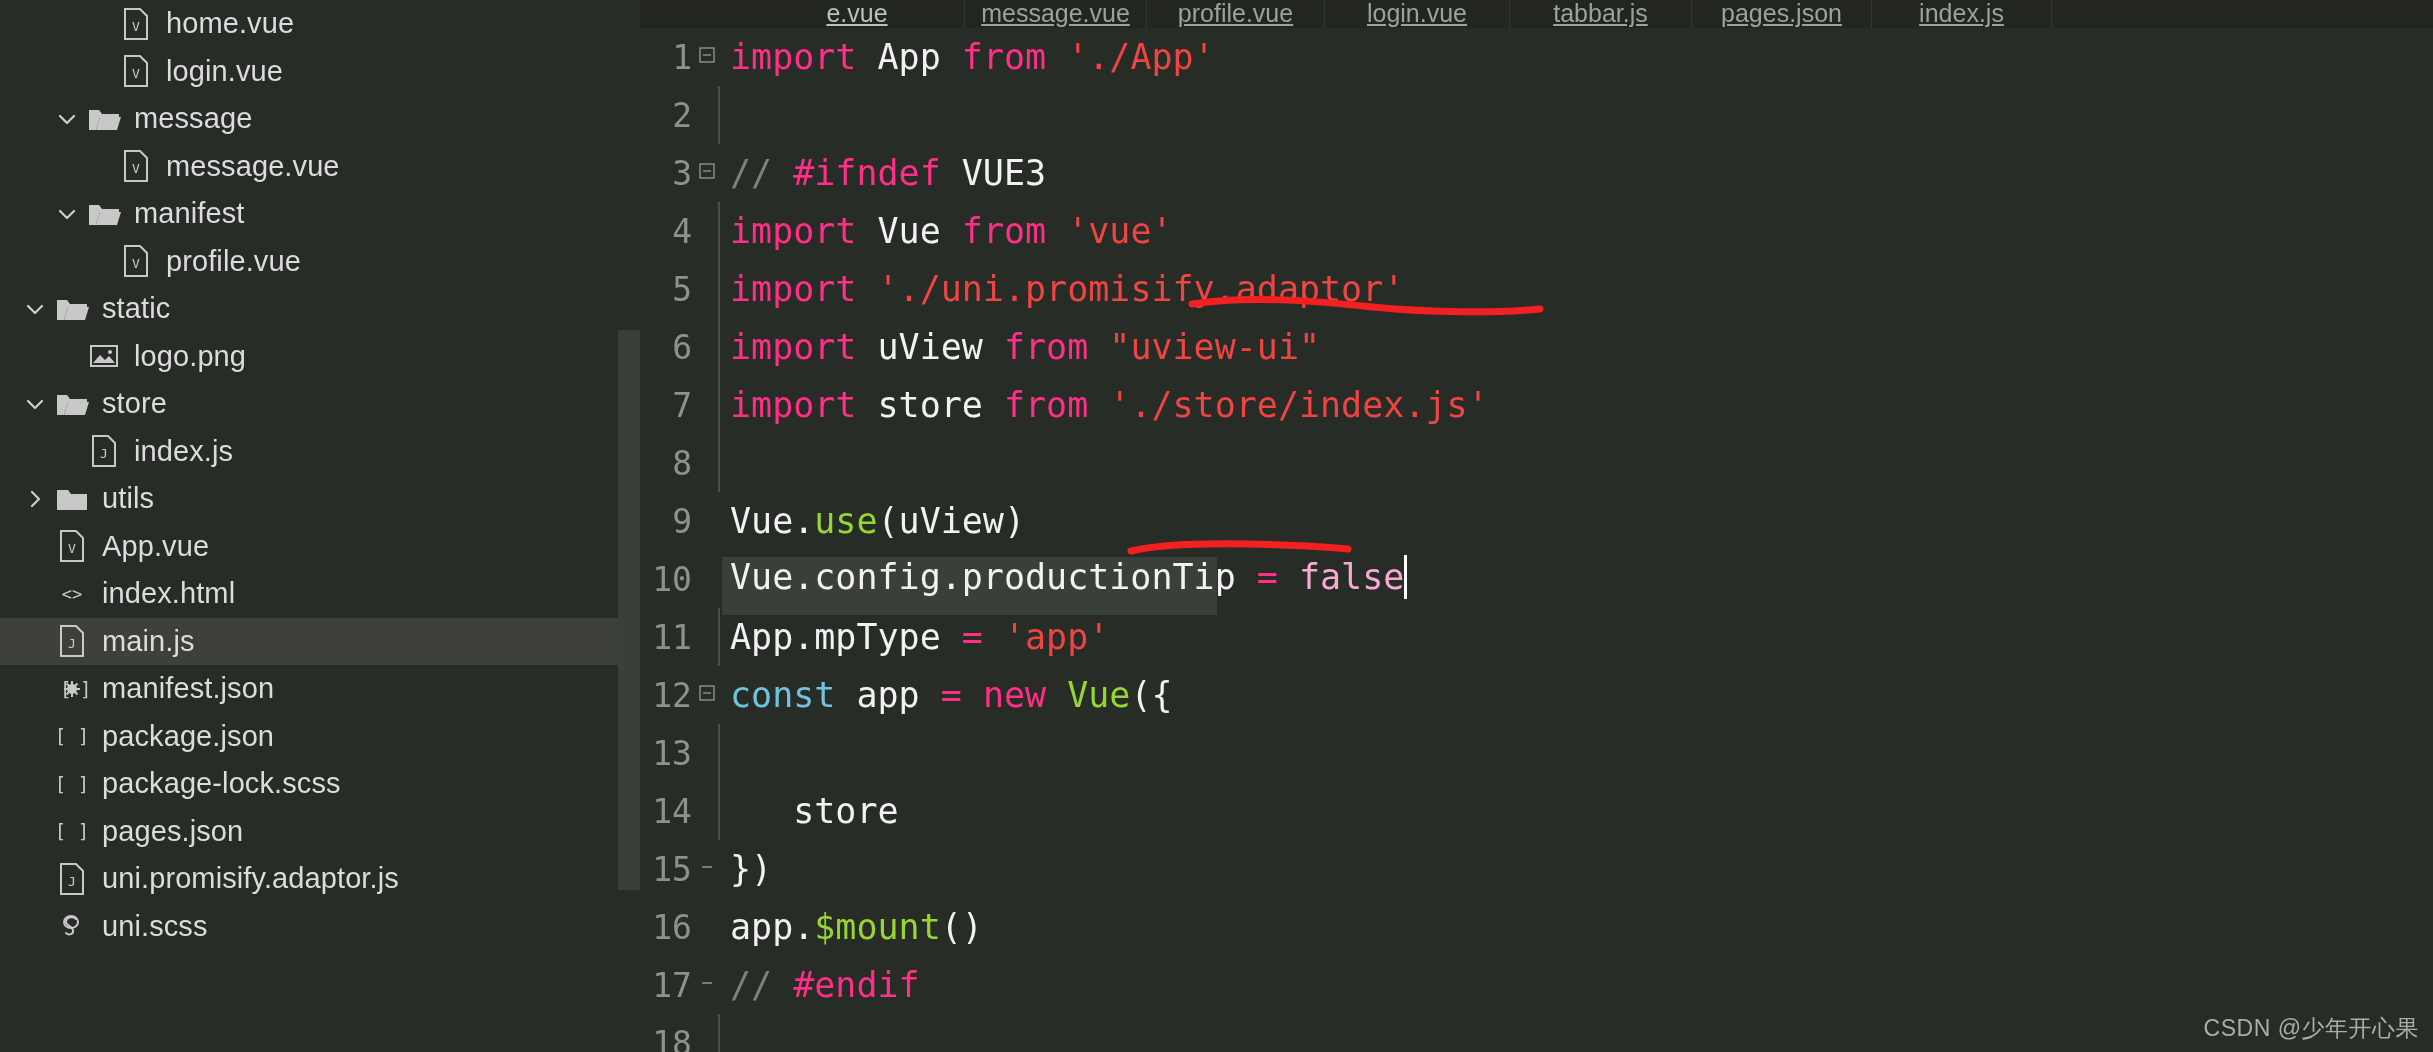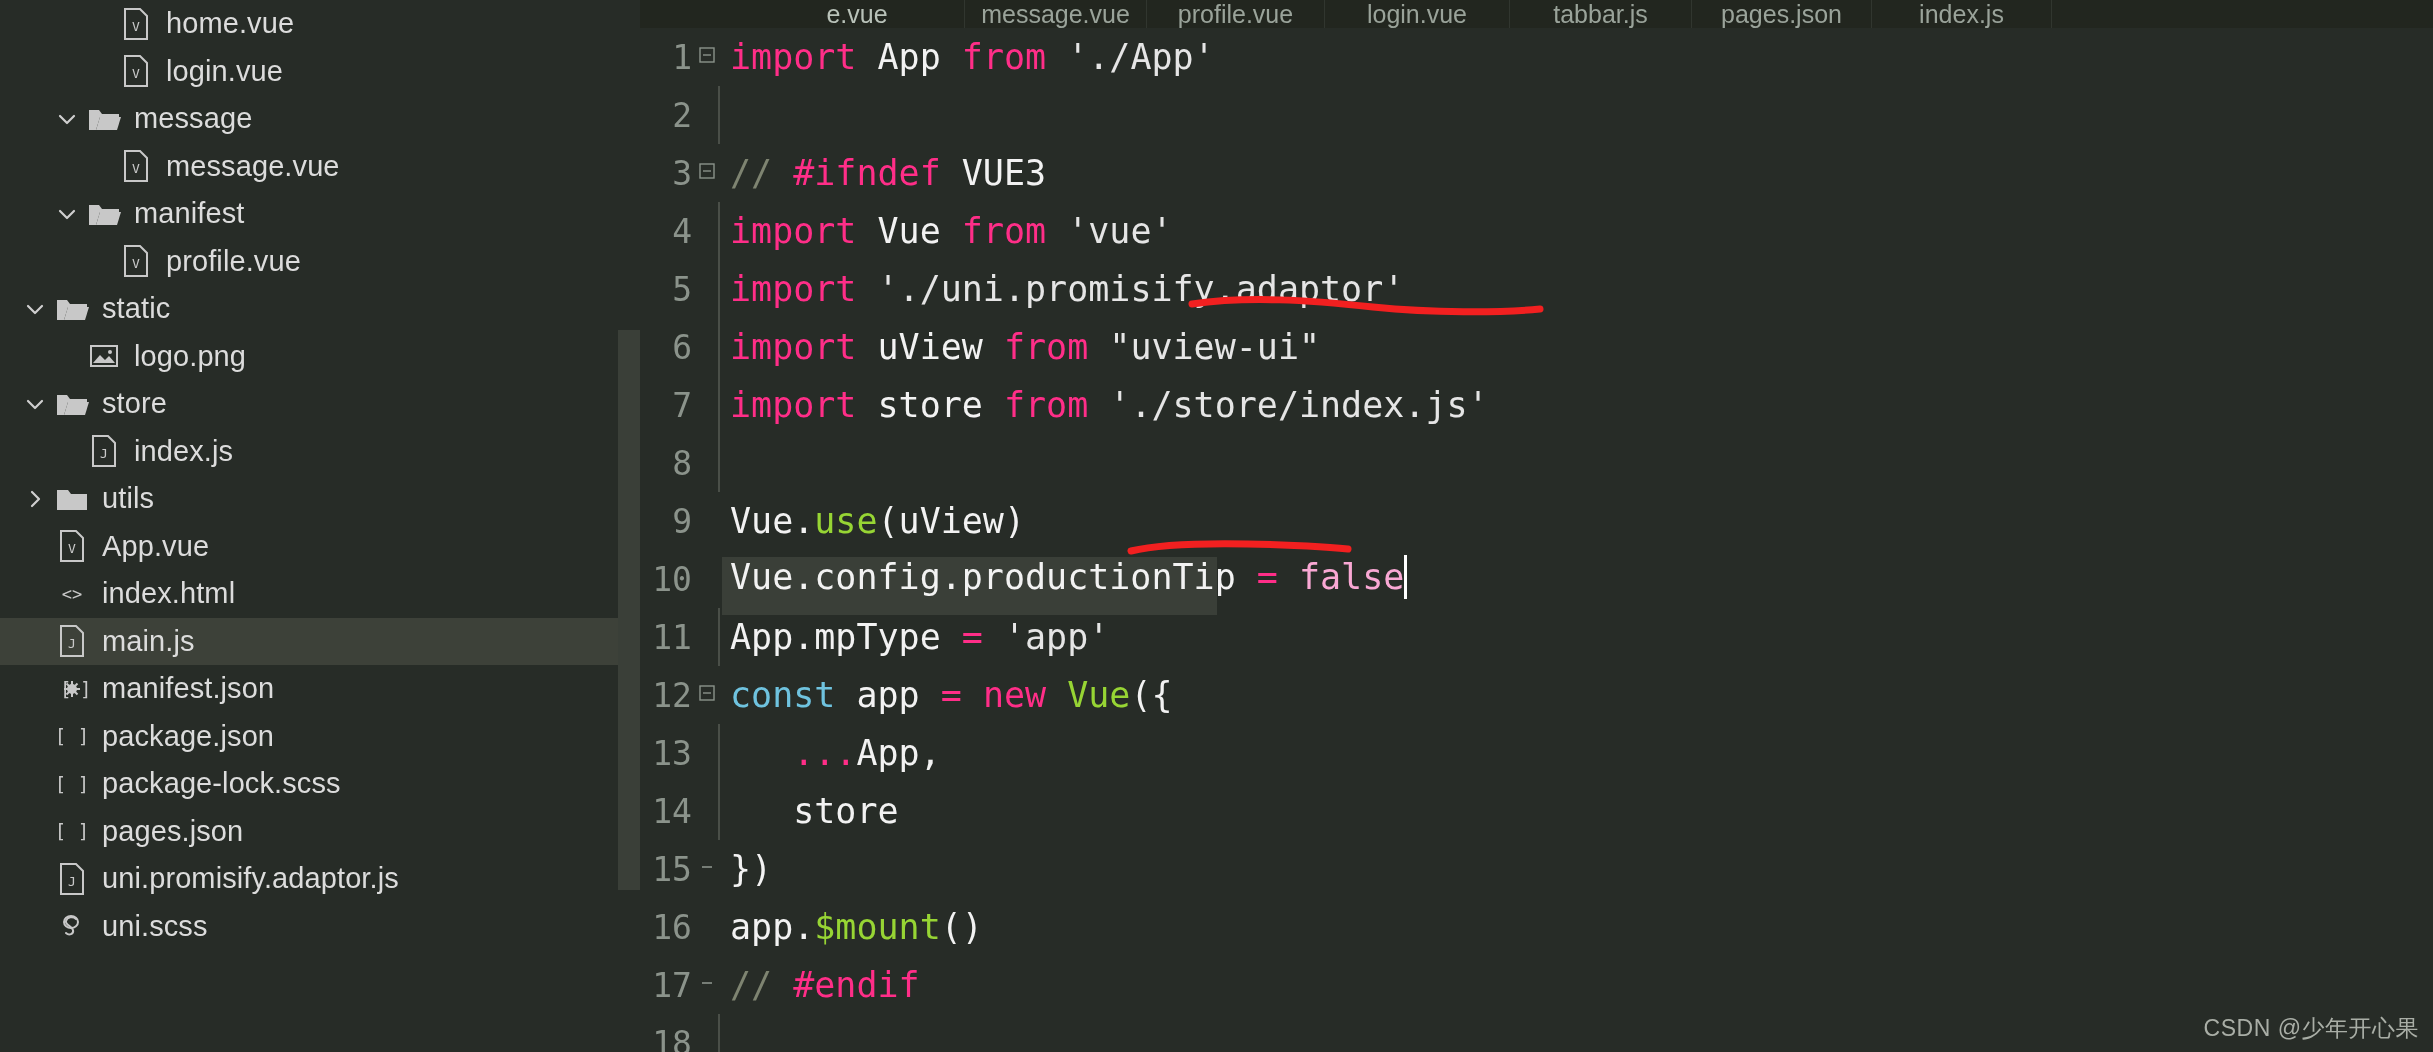--- a/index.html
+++ b/index.html
@@ -77,30 +77,31 @@
     background: #22261f;
     display: flex;
     align-items: flex-end;
     position: relative;
     overflow: hidden;
   }
   .tab {
     height: 28px;
     flex: 0 0 auto;
     display: flex;
-    align-items: flex-start;
+    align-items: flex-end;
     justify-content: center;
     color: #9aa39a;
     font-size: 25px;
     padding: 0 18px;
     border-right: 1px solid #31362f;
     background: #22261f;
     cursor: pointer;
     position: relative;
     top: 0;
+    text-decoration: underline;
   }
   .tab.first { color: #b9c2b9; }
 
   .codepane {
     position: absolute;
     top: 28px; left: 0; right: 0; bottom: 0;
     background: #272c27;
     overflow: hidden;
   }
   .line {
@@ -147,21 +148,21 @@
     position: absolute;
     left: 0; top: 0; height: 58px;
     background: #3a3f38;
     z-index: 0;
   }
   .code span { position: relative; z-index: 1; }
 
   
   .t-kw    { color: #ff2e88; }
   .t-id    { color: #f2f2f2; }
-  .t-str   { color: #e5e5e5; text-align: center; }
+  .t-str   { color: #ef4444; text-align: center; }
   .t-cmt   { color: #7e8471; }
   .t-fn    { color: #97d534; }
   .t-const { color: #6fc3df; }
   .t-bool  { color: #f9a8d4; }
   .t-op    { color: #ff2e88; }
   .t-cls   { color: #97d534; }
   .t-plain { color: #f2f2f2; }
 
   .cursor {
     display: inline-block;
@@ -464,21 +465,21 @@
           <div class="line"><div class="gutter">6</div><div class="fold"></div><div class="indentguide"></div><div class="code"><span class="t-kw">import</span><span class="t-plain"> </span><span class="t-id">uView</span><span class="t-plain"> </span><span class="t-kw">from</span><span class="t-plain"> </span><span class="t-str">"uview-ui"</span></div></div>
           <div class="line"><div class="gutter">7</div><div class="fold"></div><div class="indentguide"></div><div class="code"><span class="t-kw">import</span><span class="t-plain"> </span><span class="t-id">store</span><span class="t-plain"> </span><span class="t-kw">from</span><span class="t-plain"> </span><span class="t-str">'./store/index.js'</span></div></div>
           <div class="line"><div class="gutter">8</div><div class="fold"></div><div class="indentguide"></div><div class="code"></div></div>
           <div class="line"><div class="gutter">9</div><div class="fold"></div><div class="code"><span class="t-id">Vue</span><span class="t-plain">.</span><span class="t-fn">use</span><span class="t-plain">(uView)</span></div></div>
           <div class="line current"><div class="gutter">10</div><div class="fold"></div><div class="code"><div class="code-hl" style="width: 495px;"></div><span class="t-id">Vue.config.productionTip</span><span class="t-plain"> </span><span class="t-op">=</span><span class="t-plain"> </span><span class="t-bool">false</span><span class="cursor"></span></div></div>
           <div class="line"><div class="gutter">11</div><div class="fold"></div><div class="indentguide"></div><div class="code"><span class="t-id">App.mpType</span><span class="t-plain"> </span><span class="t-op">=</span><span class="t-plain"> </span><span class="t-str">'app'</span></div></div>
           <div class="line"><div class="gutter">12</div><div class="fold"><svg width="18" height="18" viewBox="0 0 18 18">
                 <rect x="2" y="2" width="14" height="14" fill="none" stroke="#8b938b" stroke-width="1.4"></rect>
                 <line x1="5" y1="9" x2="13" y2="9" stroke="#8b938b" stroke-width="1.4"></line>
               </svg></div><div class="code"><span class="t-const">const</span><span class="t-plain"> </span><span class="t-id">app</span><span class="t-plain"> </span><span class="t-op">=</span><span class="t-plain"> </span><span class="t-kw">new</span><span class="t-plain"> </span><span class="t-cls">Vue</span><span class="t-plain">({</span></div></div>
-          <div class="line"><div class="gutter">13</div><div class="fold"></div><div class="indentguide"></div><div class="code"><span class="t-plain">   </span><span class="t-op">...</span><span class="t-id">App,</span></div></div>
+          <div class="line"><div class="gutter">13</div><div class="fold"></div><div class="indentguide"></div></div>
           <div class="line"><div class="gutter">14</div><div class="fold"></div><div class="indentguide"></div><div class="code"><span class="t-id">   store</span></div></div>
           <div class="line"><div class="gutter">15</div><div class="fold"><svg width="18" height="18" viewBox="0 0 18 18">
                 <line x1="4" y1="9" x2="14" y2="9" stroke="#8b938b" stroke-width="1.6"></line>
               </svg></div><div class="code"><span class="t-plain">})</span></div></div>
           <div class="line"><div class="gutter">16</div><div class="fold"></div><div class="code"><span class="t-id">app</span><span class="t-plain">.</span><span class="t-fn">$mount</span><span class="t-plain">()</span></div></div>
           <div class="line"><div class="gutter">17</div><div class="fold"><svg width="18" height="18" viewBox="0 0 18 18">
                 <line x1="4" y1="9" x2="14" y2="9" stroke="#8b938b" stroke-width="1.6"></line>
               </svg></div><div class="code"><span class="t-cmt">// </span><span class="t-kw">#endif</span></div></div>
           <div class="line"><div class="gutter">18</div><div class="fold"></div><div class="indentguide"></div><div class="code"></div></div>
         </div>

